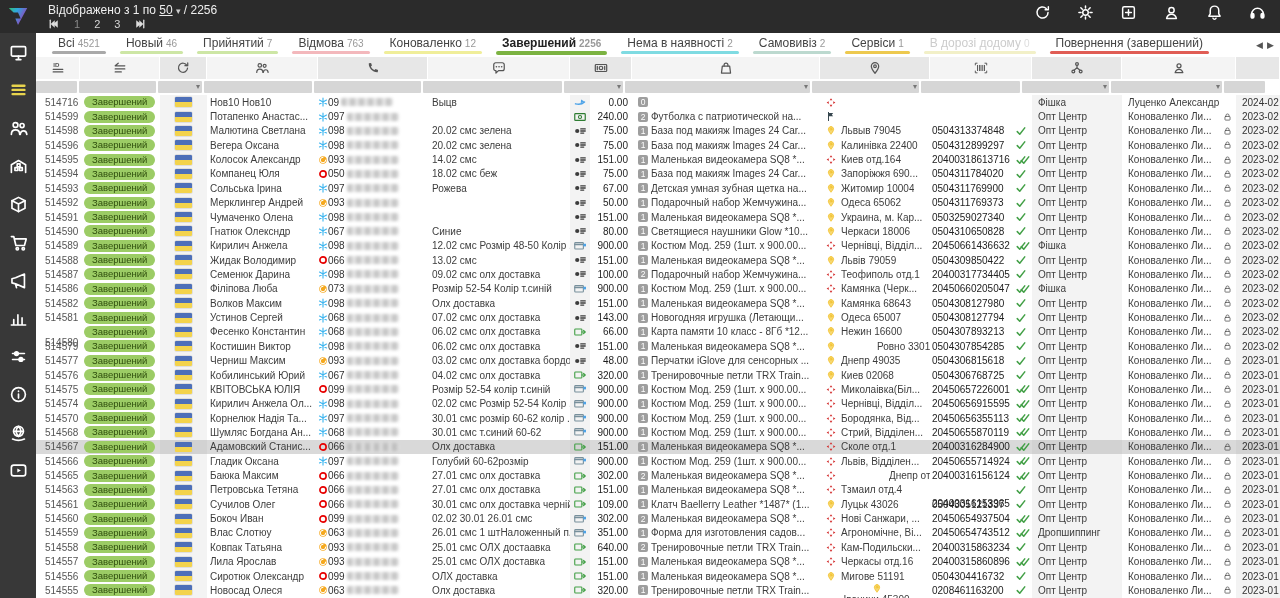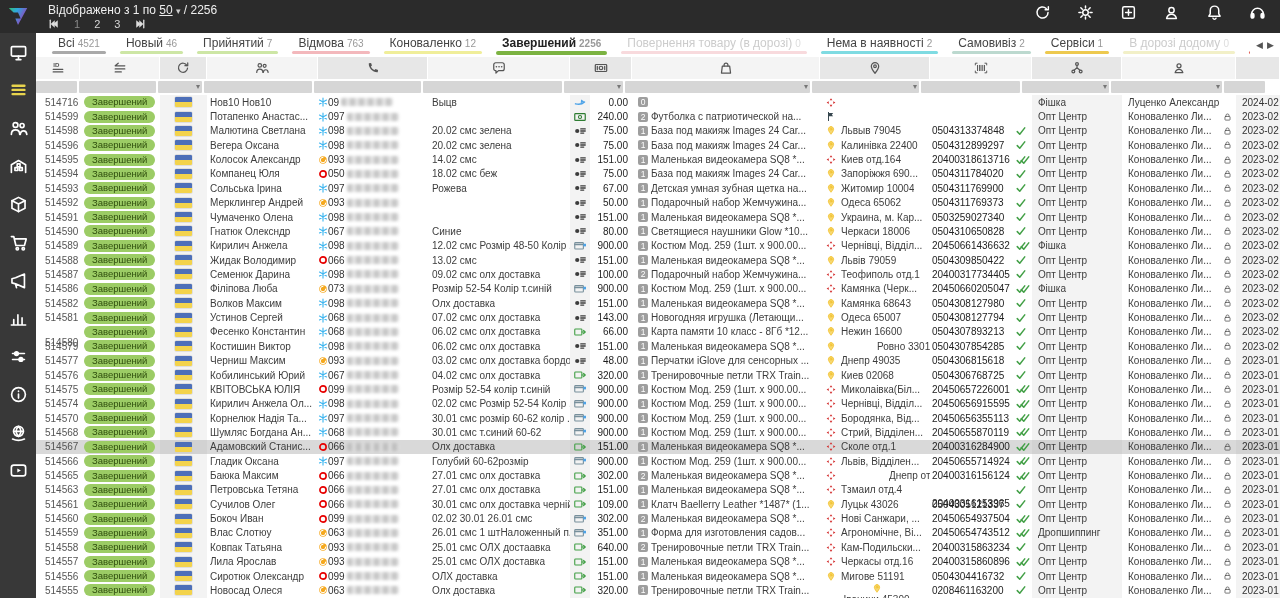--- a/index.html
+++ b/index.html
@@ -265,21 +265,20 @@
       </div>
   </header>
 
   <nav id="tabs">
       <div class="tab"><span>Всі</span><span class="cnt">4521</span><span class="ul" style="background: rgb(169, 169, 169);"></span></div>
       <div class="tab"><span>Новый</span><span class="cnt">46</span><span class="ul" style="background: rgb(205, 230, 165);"></span></div>
       <div class="tab"><span>Прийнятий</span><span class="cnt">7</span><span class="ul" style="background: rgb(205, 230, 165);"></span></div>
       <div class="tab"><span>Відмова</span><span class="cnt">763</span><span class="ul" style="background: rgb(243, 184, 188);"></span></div>
       <div class="tab"><span>Коноваленко</span><span class="cnt">12</span><span class="ul" style="background: rgb(240, 238, 154);"></span></div>
       <div class="tab active"><span>Завершений</span><span class="cnt">2256</span><span class="ul" style="background: rgb(124, 179, 66);"></span></div>
-      <div class="tab disabled"><span>Повернення товару (в дорозі)</span><span class="cnt">0</span><span class="ul" style="background: rgb(248, 218, 221);"></span></div>
       <div class="tab"><span>Нема в наявності</span><span class="cnt">2</span><span class="ul" style="background: rgb(127, 219, 226);"></span></div>
       <div class="tab"><span>Самовивіз</span><span class="cnt">2</span><span class="ul" style="background: rgb(188, 217, 207);"></span></div>
       <div class="tab"><span>Сервіси</span><span class="cnt">1</span><span class="ul" style="background: rgb(237, 201, 79);"></span></div>
       <div class="tab disabled"><span>В дорозі додому</span><span class="cnt">0</span><span class="ul" style="background: rgb(242, 240, 200);"></span></div>
       <div class="tab"><span>Повернення (завершений)</span><span class="ul" style="background: rgb(224, 93, 85);"></span></div>
     </nav>
   <div id="tab-arrows">
     <span>◀</span>
     <span>▶</span>
   </div>

